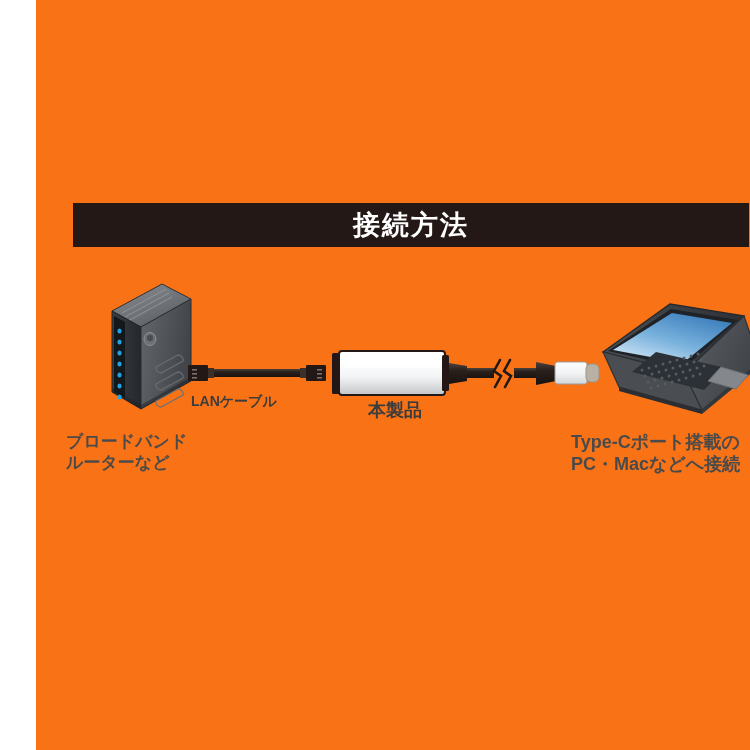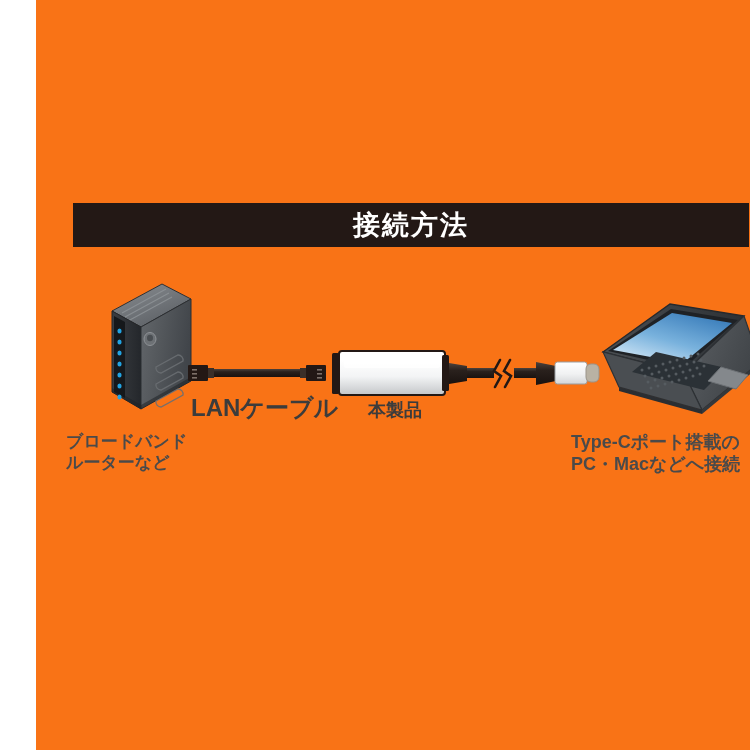--- a/index.html
+++ b/index.html
@@ -66,21 +66,21 @@
   .caption-router {
     left: 30px;
     top: 432px;
     font-size: 17px;
     text-align: left;
     color: #4a4a4a;
   }
   .caption-lan {
     left: 155px;
     top: 393px;
-    font-size: 24px;
+    font-size: 14px;
     color: #3c3c3c;
   }
   .caption-product {
     left: 332px;
     top: 400px;
     font-size: 18px;
     color: #3c3c3c;
   }
   .caption-pc {
     left: 535px;

